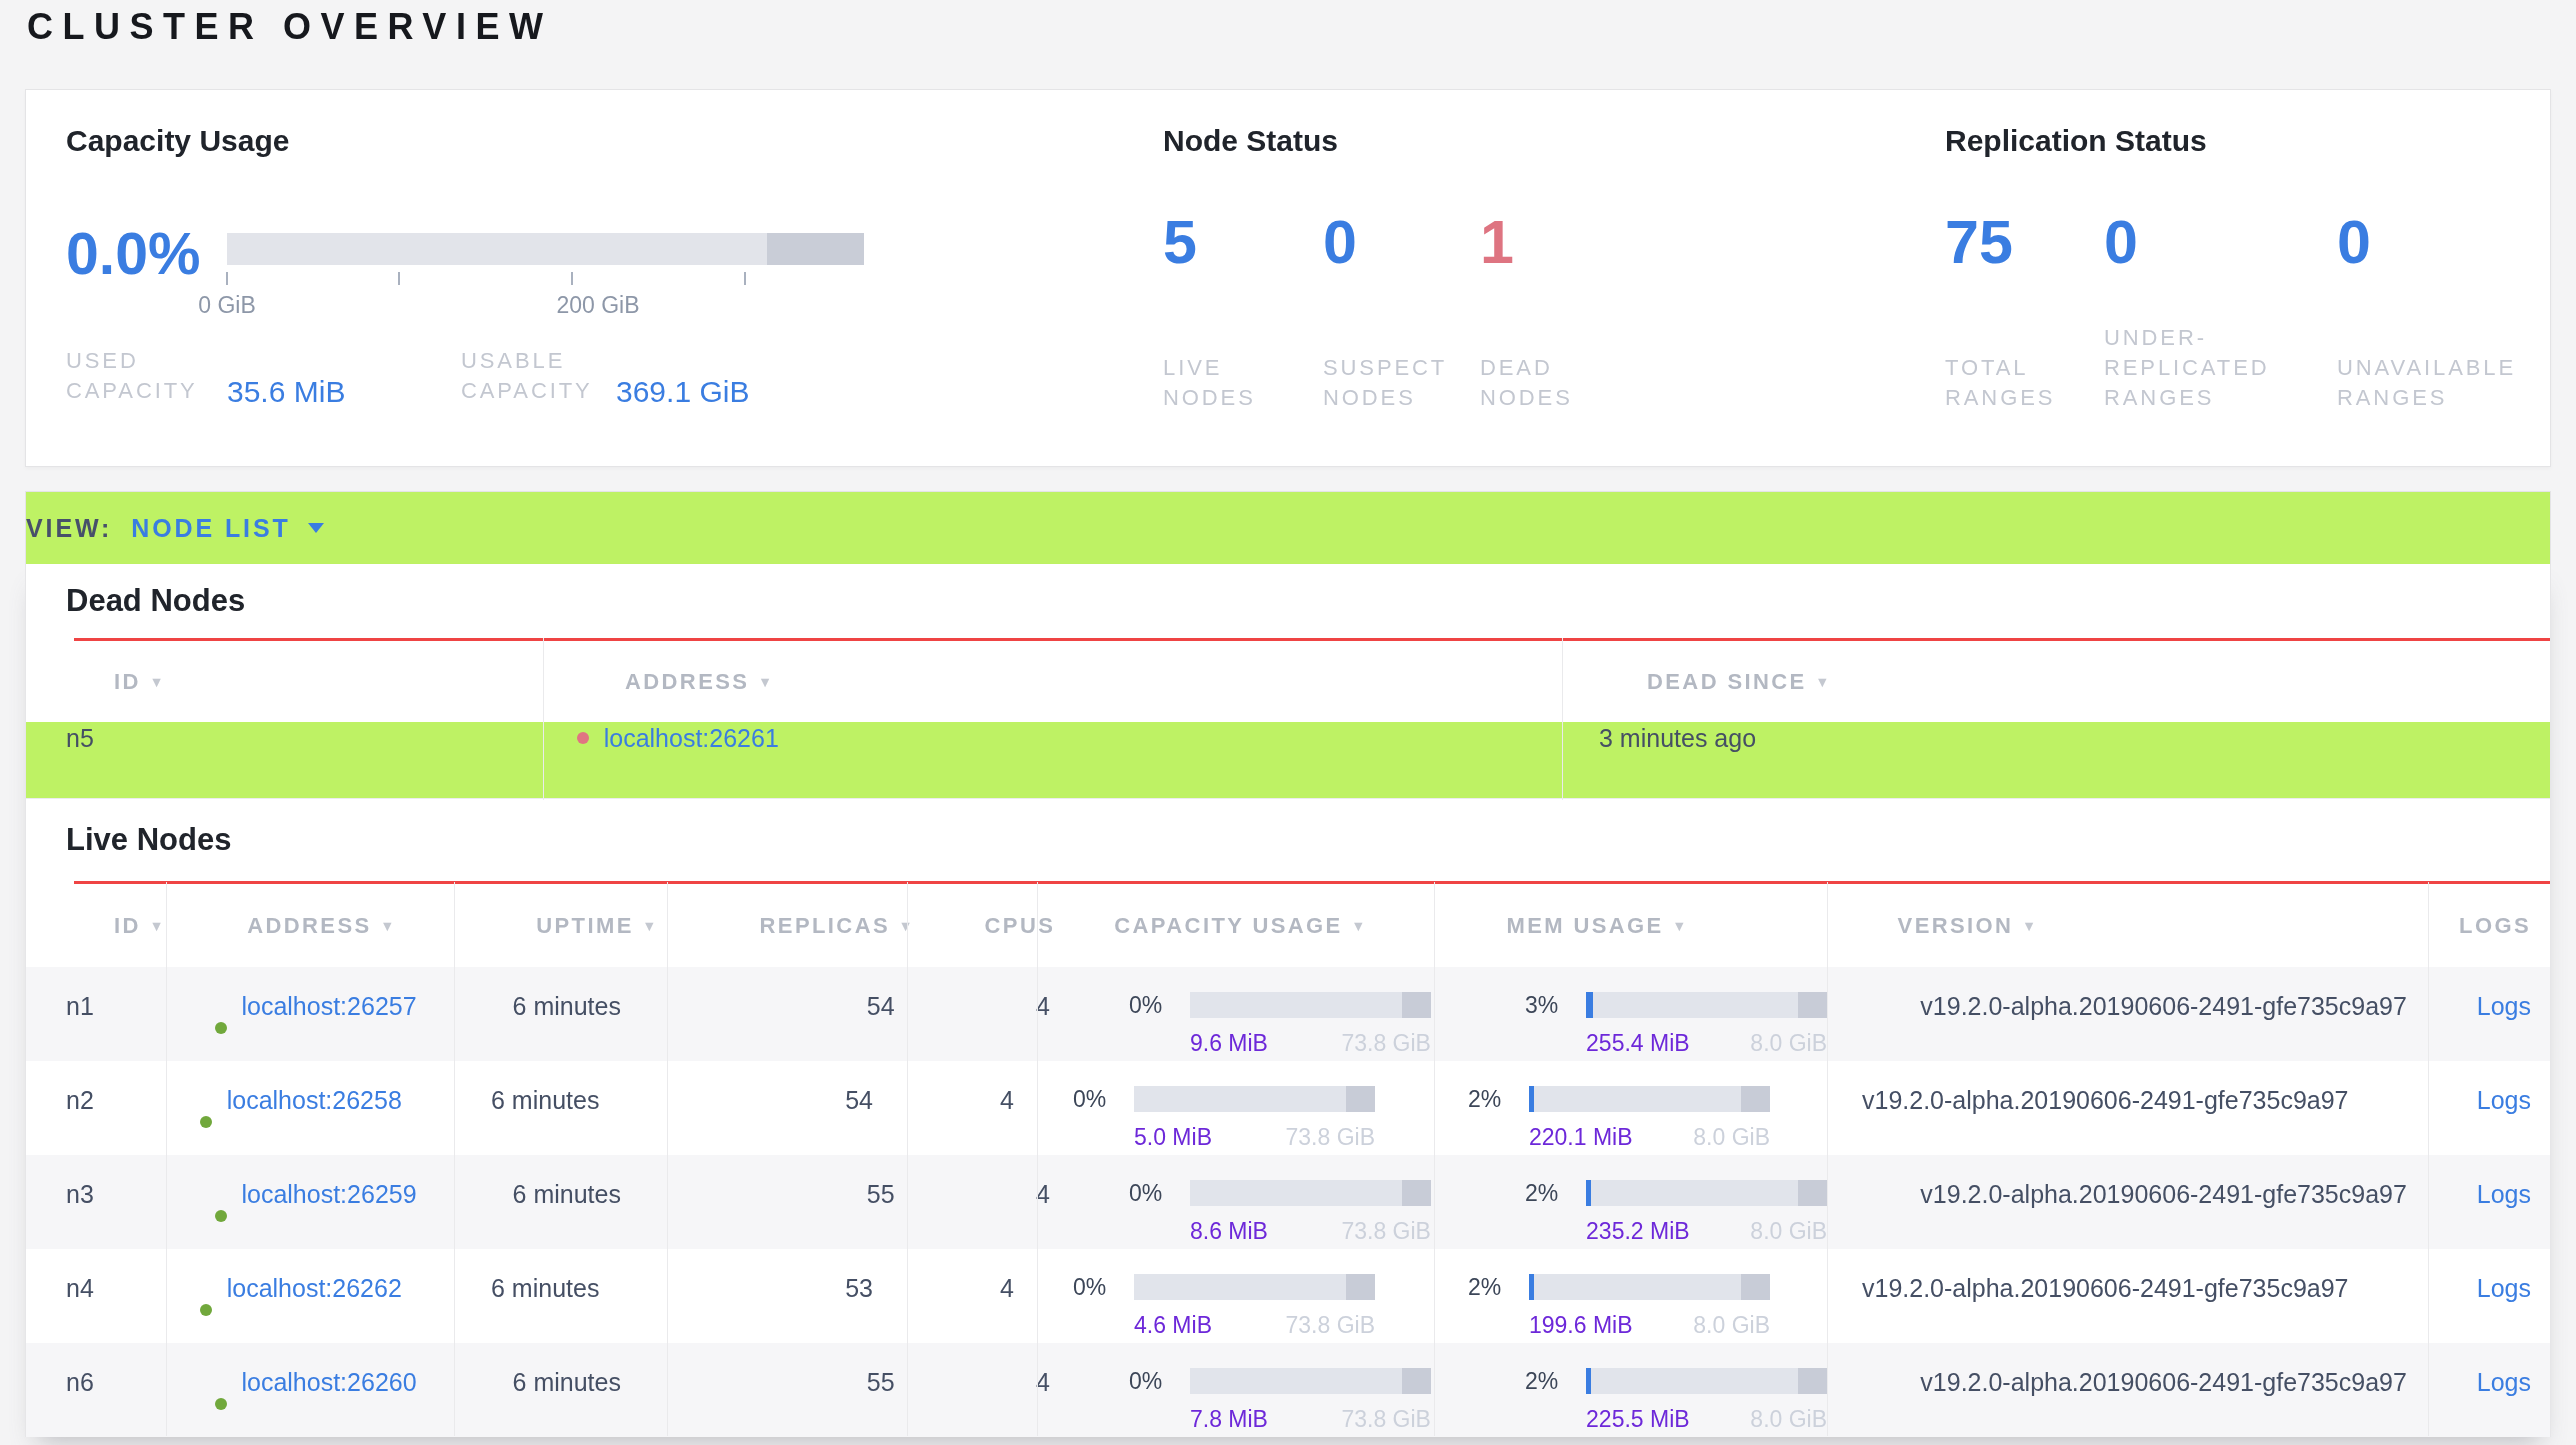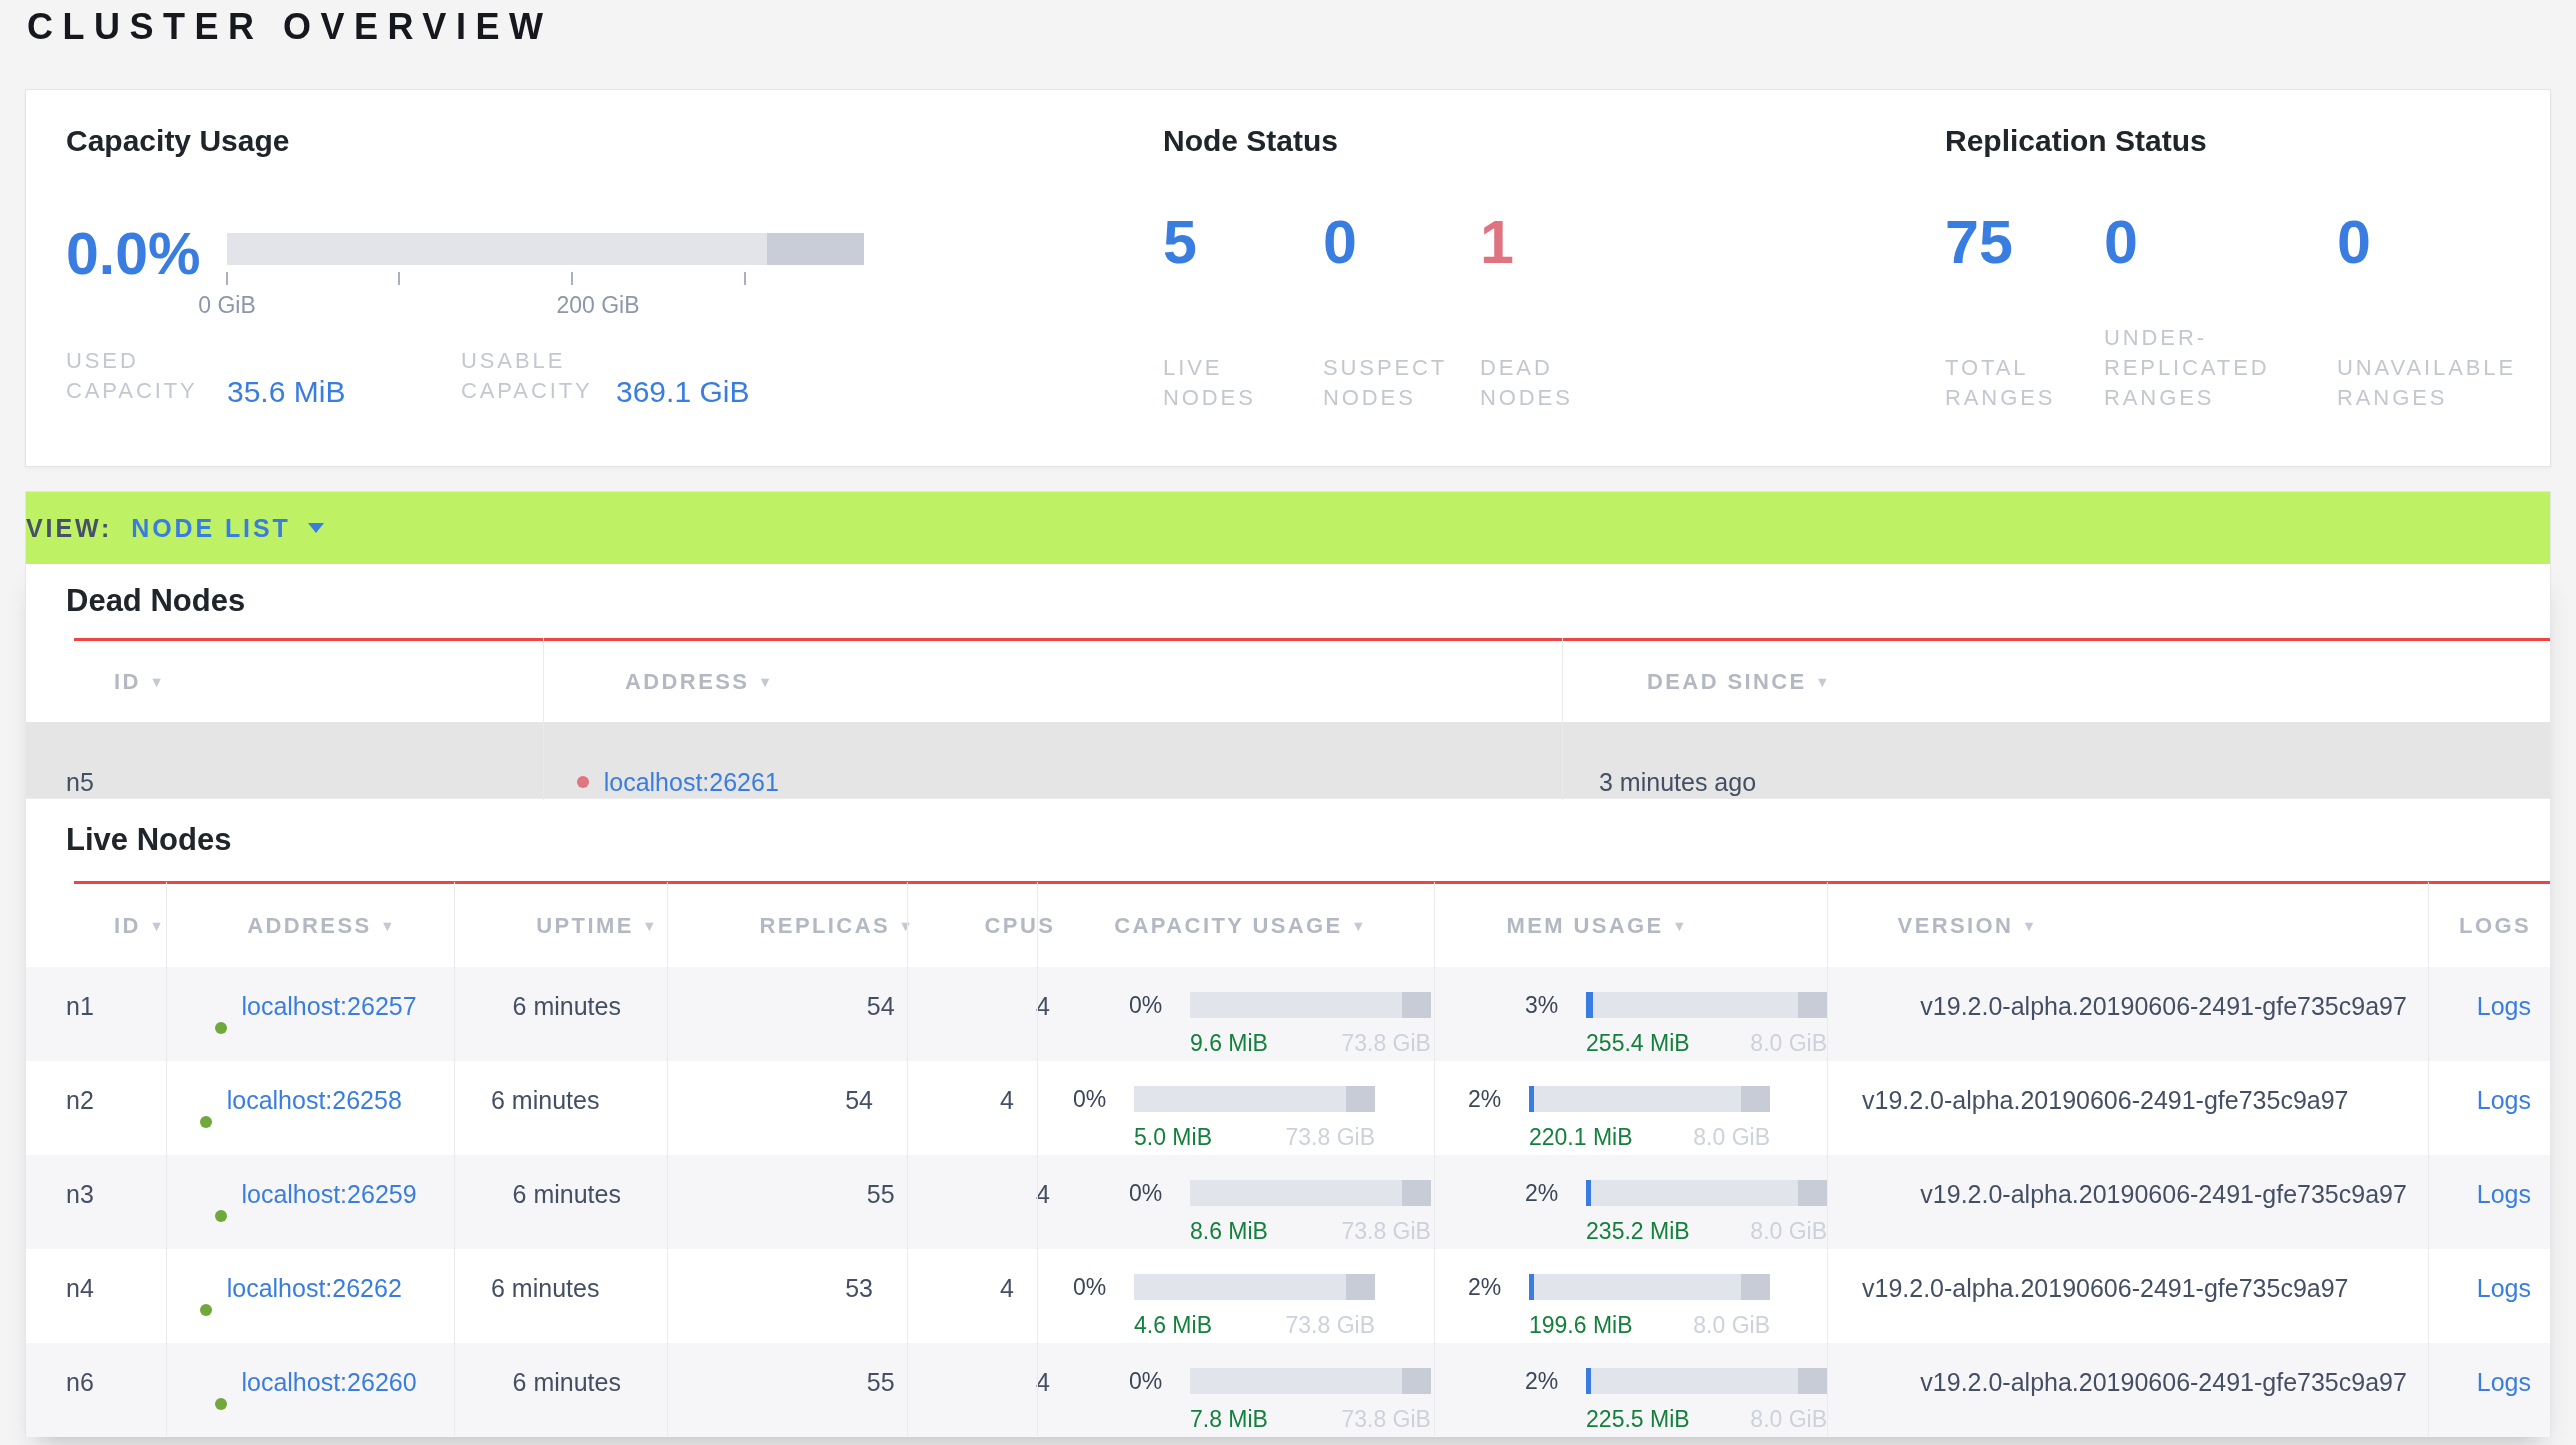--- a/index.html
+++ b/index.html
@@ -62,21 +62,21 @@
   }
   .section-heading { height:74px; display:flex; align-items:center; padding-left:40px;
     font-size:31px; font-weight:700; color:#20242b; }
   .section-heading.live-h { height:82px; }
   .thead { display:flex; border-top:3px solid #ef4444;margin-left:48px; }
   .thead.dead { height:84px; } .thead.live { height:86px; }
   .hcell { display:flex; align-items:center; color:#b3b8c2; font-size:22px; letter-spacing:2.4px; font-weight:700; white-space:nowrap; }
   .sort { font-size:14.3px; margin-left:8.6px; color:#c4c8d0; }
   
   .dc0{width:517px; padding-left:40px} .dc1{width:1020px; padding-left:34px} .dc2{flex:1; padding-left:36px}
-  .dead-row { height:77px; display:flex; align-items:flex-end; background:#e5e5e5; border-bottom:1px solid #ececee; font-size:25px; }
+  .dead-row { height:77px; display:flex; align-items:flex-start; background:#bef264; border-bottom:1px solid #ececee; font-size:25px; }
   
   .lc0{width:140px; padding-left:40px}
   .lc1{width:287px; padding-left:34px}
   .lc2{width:213px; padding-left:38px}
   .lc3{width:241px; padding-right:34px; justify-content:flex-end; text-align:right}
   .lc4{width:130px; padding-right:23px; justify-content:flex-end; text-align:right}
   .lc5{width:397px; padding-left:36px}
   .lc6{width:392px; padding-left:34px}
   .lc7{width:602px; padding-left:36px}
   .lc8{flex:1;    padding-right:19px; justify-content:flex-end; text-align:left}
@@ -90,21 +90,21 @@
   .dead-row .bcell .dot { margin-top:0; align-self:center; }
   .dot.live { background:#71a83c; }
   .dot.dead { background:#e07582; }
   .meter-cell { flex-direction:column; align-items:stretch; padding-top:25px; }
   .meter-line { display:flex; align-items:center; }
   .pct { width:61px; font-size:23px; color:#3c4658; line-height:26px; }
   .meter { width:241px; height:26px; background:#e1e4eb; position:relative; overflow:hidden; }
   .meter .fill { position:absolute; left:0; top:0; bottom:0; background:#3a7de1; }
   .meter .reserve { position:absolute; right:0; top:0; bottom:0; width:12%; background:#c8ccd7; }
   .meter-sub { margin-left:61px; width:241px; display:flex; justify-content:space-between; font-size:23px; margin-top:8.6px; }
-  .m-used { color:#15803d; } .m-total { color:#ccd1db; }
+  .m-used { color:#6d28d9; } .m-total { color:#ccd1db; }
   .vline { position:absolute; width:1px; background:#eaeaec; }
   .vd { top:74px; height:162px; }
   .vd1{left:517px} .vd2{left:1536px}
   .vl { top:318px; height:554px; }
   .vl1{left:140px}.vl2{left:428px}.vl3{left:641px}.vl4{left:881px}.vl5{left:1011px}.vl6{left:1408px}.vl7{left:1801px}.vl8{left:2402px}
 </style>
 </head>
 <body>
 
 <h1 class="page-title">CLUSTER OVERVIEW</h1>

